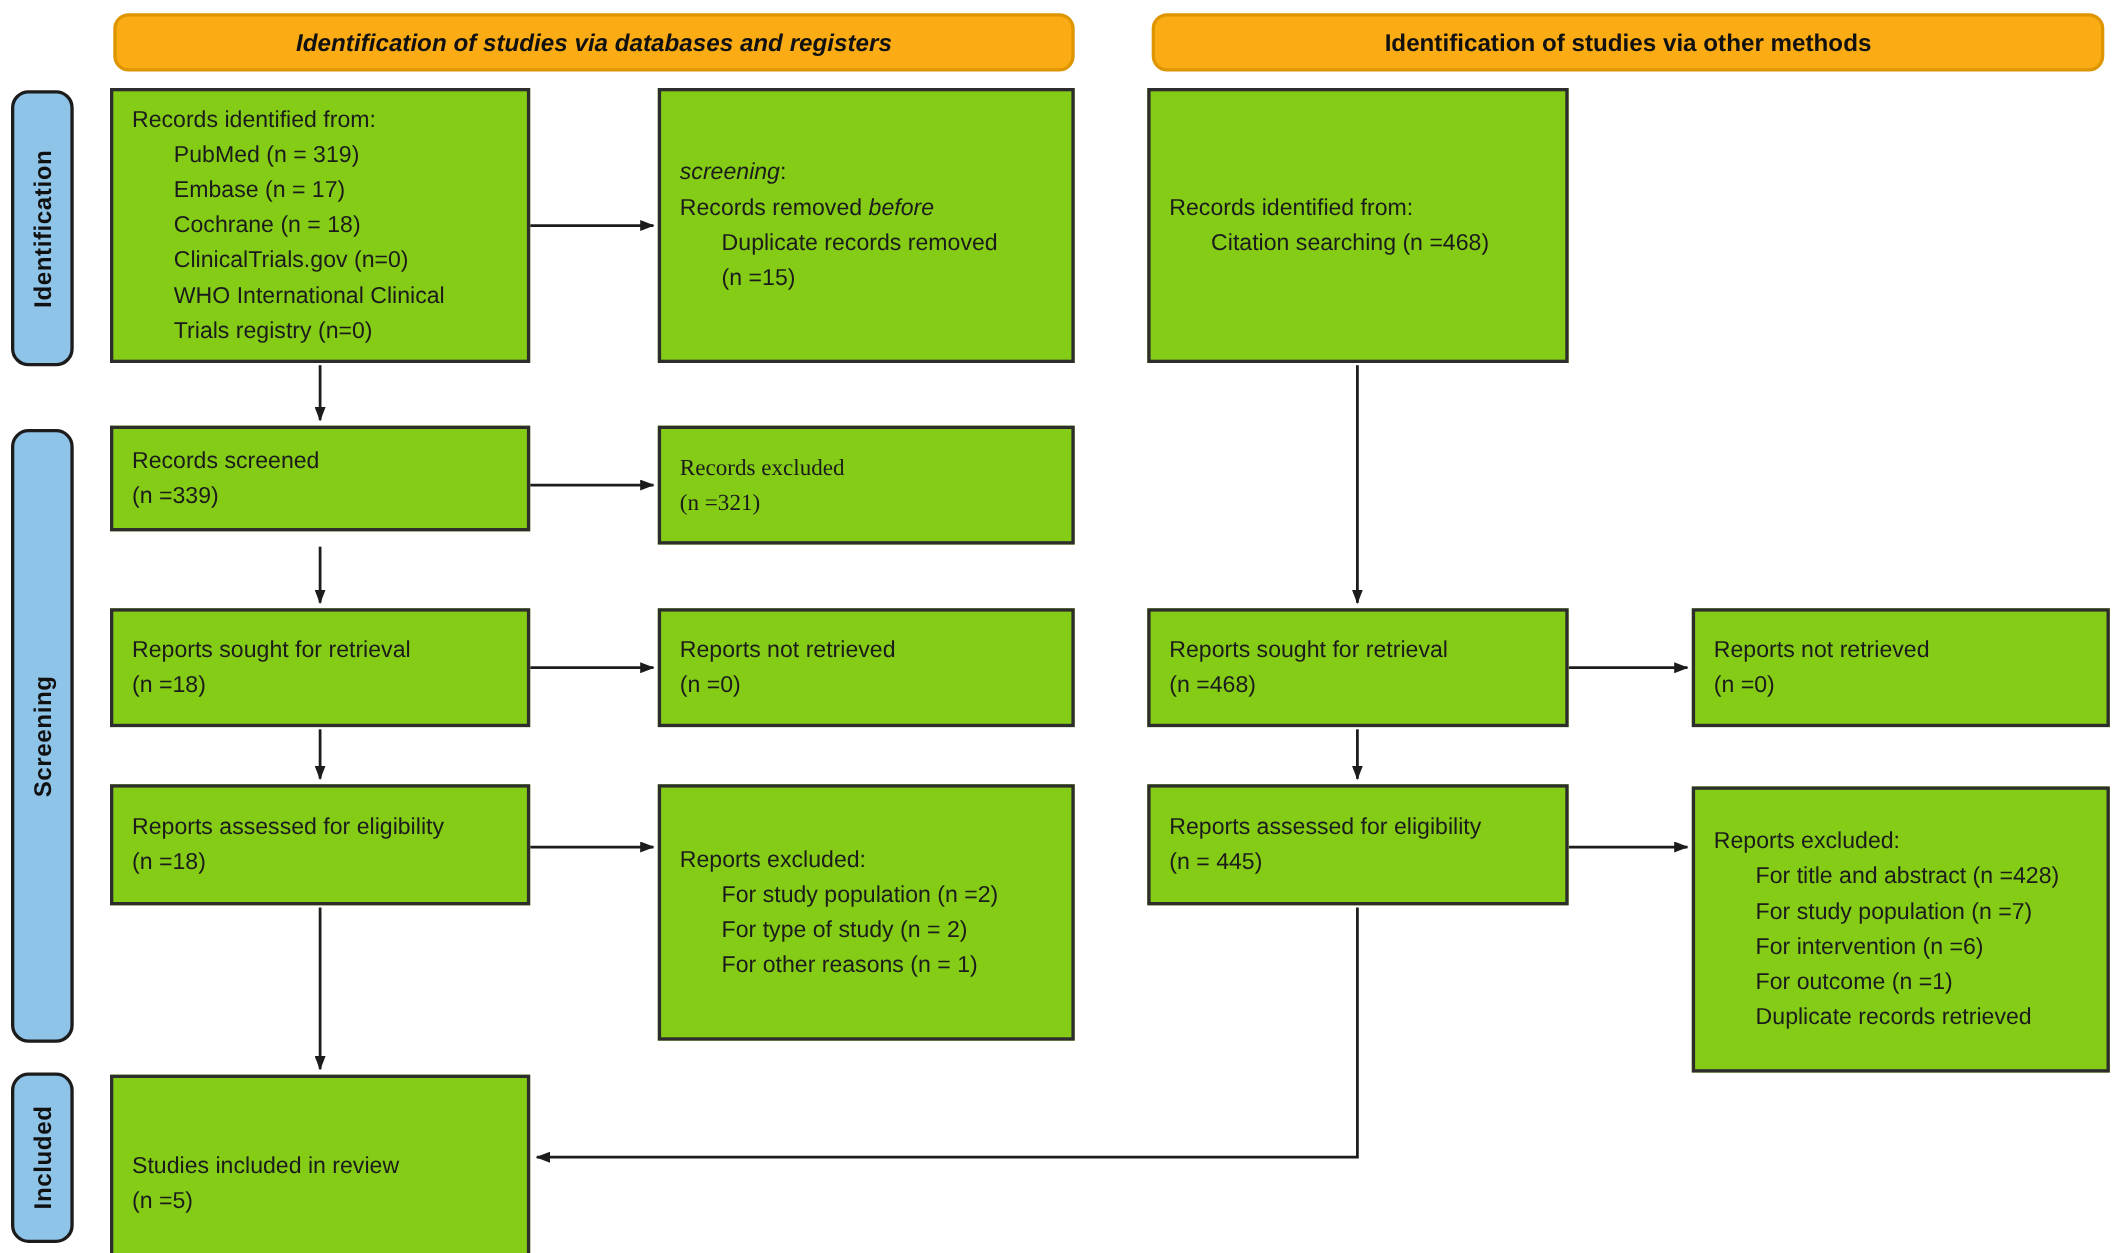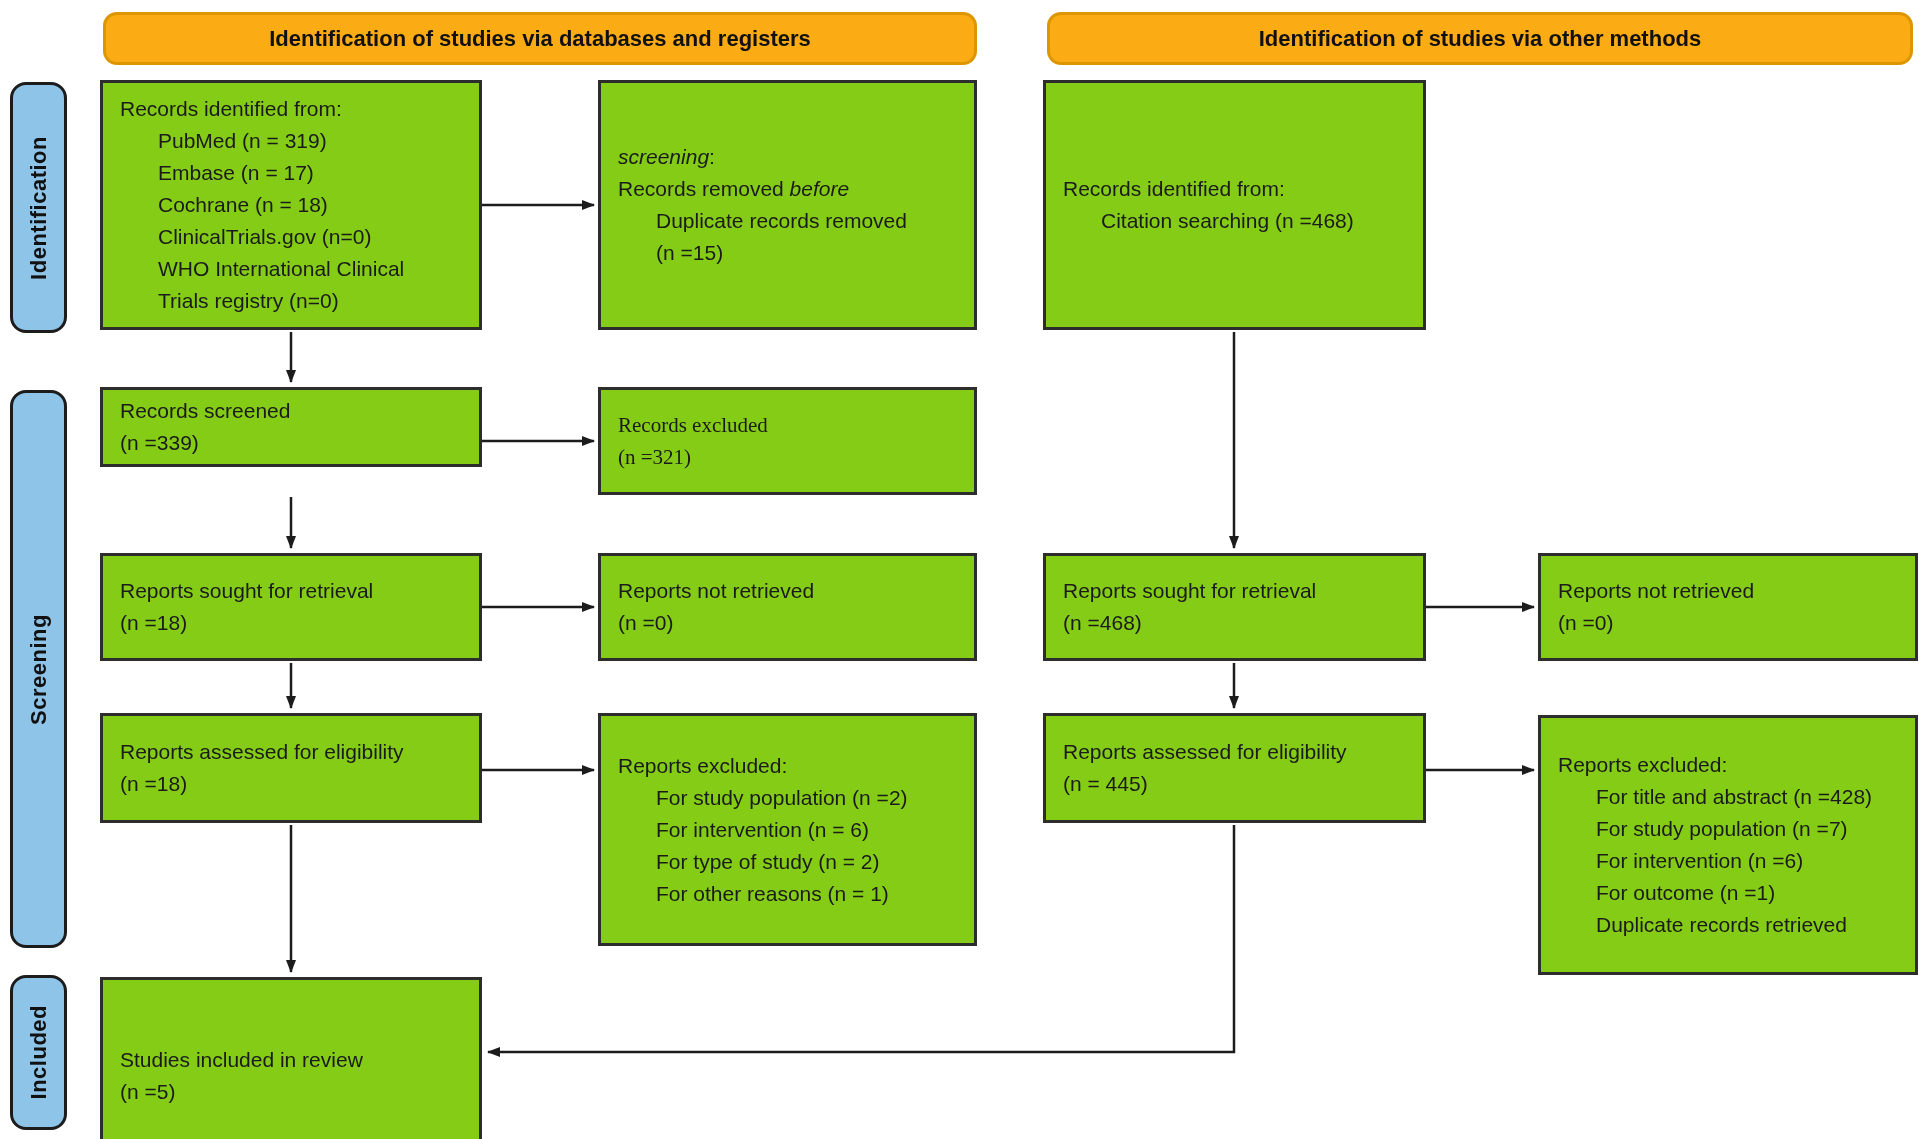--- a/index.html
+++ b/index.html
@@ -73,21 +73,21 @@
       <line x1="482" y1="770" x2="594" y2="770" marker-end="url(#ah)"></line>
       <line x1="291" y1="825" x2="291" y2="972" marker-end="url(#ah)"></line>
       <line x1="1234" y1="332" x2="1234" y2="548" marker-end="url(#ah)"></line>
       <line x1="1426" y1="607" x2="1534" y2="607" marker-end="url(#ah)"></line>
       <line x1="1234" y1="663" x2="1234" y2="708" marker-end="url(#ah)"></line>
       <line x1="1426" y1="770" x2="1534" y2="770" marker-end="url(#ah)"></line>
       <path d="M1234,825 L1234,1052 L488,1052" marker-end="url(#ah)"></path>
     </g>
   </svg>
 
-  <div class="banner" style="left:103px;top:12px;width:874px;height:53px;">
+  <div class="banner" style="left:103px;top:12px;width:874px;height:53px;font-style:italic;">
     <span>Identification of studies via databases and registers</span>
   </div>
   <div class="banner" style="left:1047px;top:12px;width:866px;height:53px;">
     <span>Identification of studies via other methods</span>
   </div>
 
   <div class="stage" style="left:10px;top:82px;width:57px;height:251px;">
     <span class="vtext">Identification</span>
   </div>
   <div class="stage" style="left:10px;top:390px;width:57px;height:558px;">
@@ -116,21 +116,21 @@
         <div class="line indent">(n =15)</div>
       </div>
   </div>
   <div class="box" style="left:1043px;top:80px;width:383px;height:250px;">
     <div class="lines">
         <div class="line">Records identified from:</div>
         <div class="line indent">Citation searching (n =468)</div>
       </div>
   </div>
 
-  <div class="box" style="left:100px;top:387px;width:382px;height:80px;">
+  <div class="box" style="left:100px;top:387px;width:382px;height:96px;">
     <div class="lines">
         <div class="line">Records screened</div>
         <div class="line">(n =339)</div>
       </div>
   </div>
   <div class="box" style="left:598px;top:387px;width:379px;height:108px;font-family:Liberation Serif, serif;">
     <div class="lines">
         <div class="line">Records excluded</div>
         <div class="line">(n =321)</div>
       </div>
@@ -164,21 +164,20 @@
   <div class="box" style="left:100px;top:713px;width:382px;height:110px;">
     <div class="lines">
         <div class="line">Reports assessed for eligibility</div>
         <div class="line">(n =18)</div>
       </div>
   </div>
   <div class="box" style="left:598px;top:713px;width:379px;height:233px;">
     <div class="lines">
         <div class="line">Reports excluded:</div>
         <div class="line indent">For study population (n =2)</div>
-        <div class="line indent">For intervention (n = 6)</div>
         <div class="line indent">For type of study (n = 2)</div>
         <div class="line indent">For other reasons (n = 1)</div>
       </div>
   </div>
   <div class="box" style="left:1043px;top:713px;width:383px;height:110px;">
     <div class="lines">
         <div class="line">Reports assessed for eligibility</div>
         <div class="line">(n = 445)</div>
       </div>
   </div>

